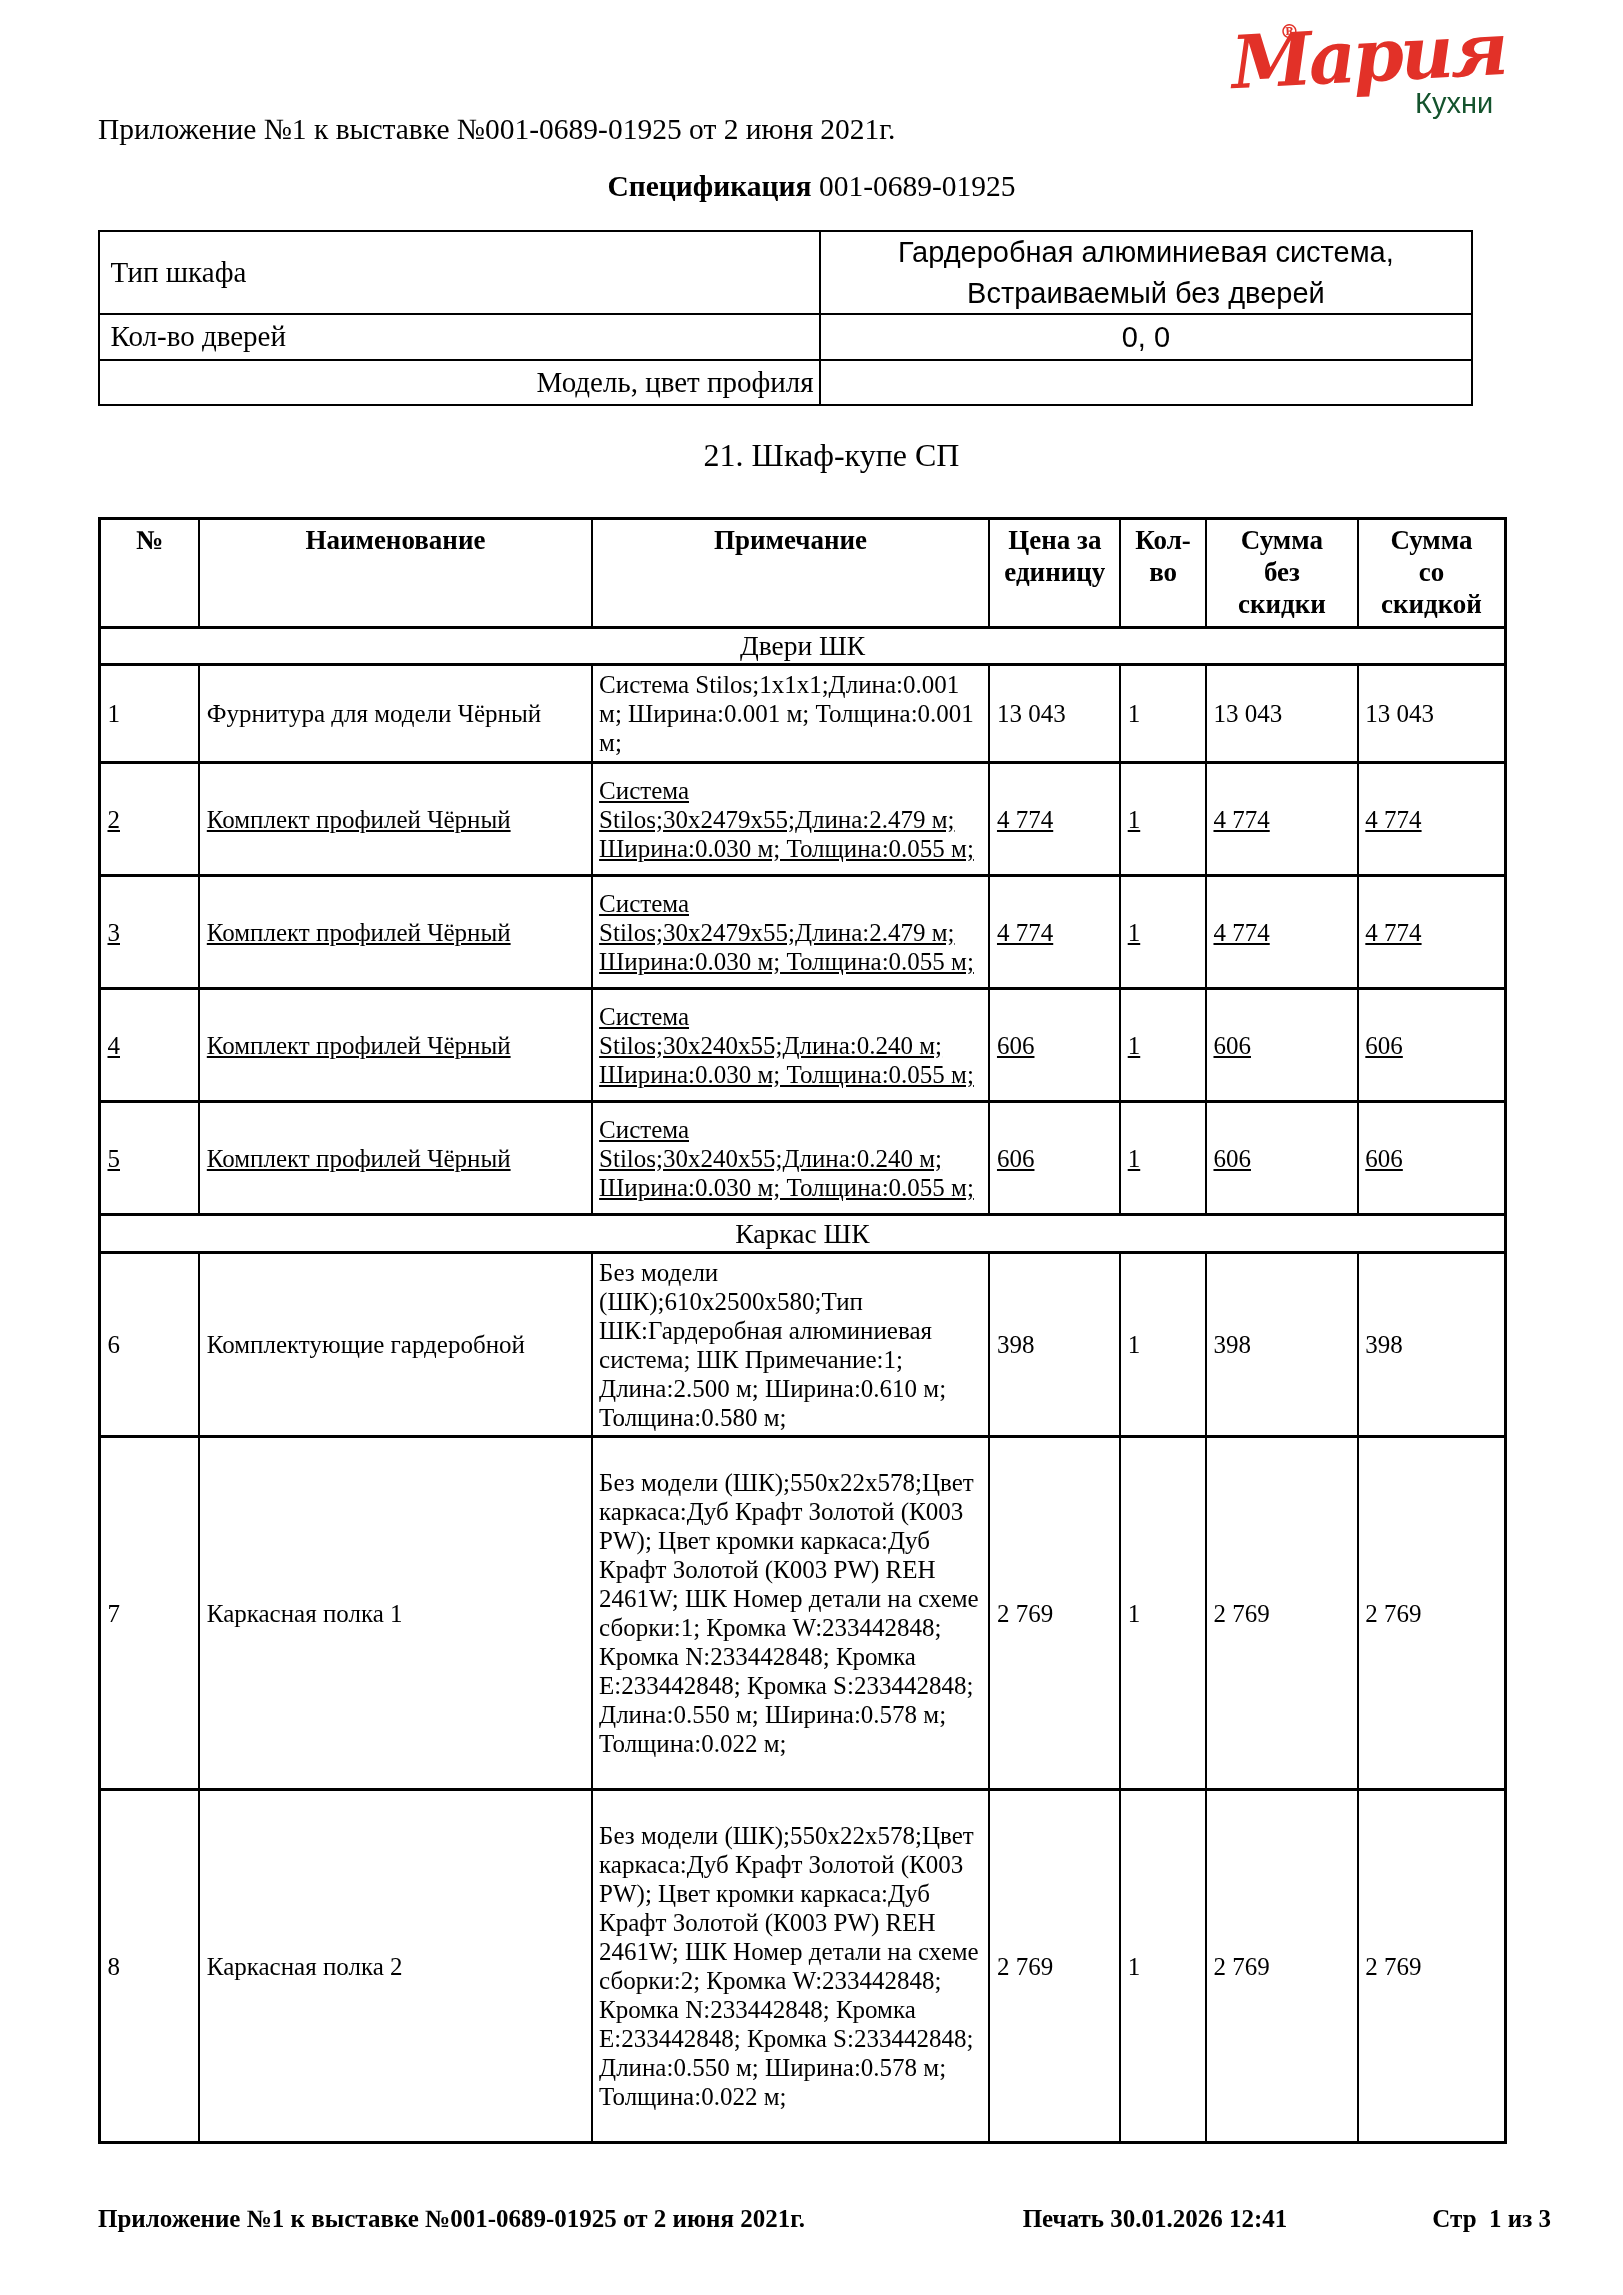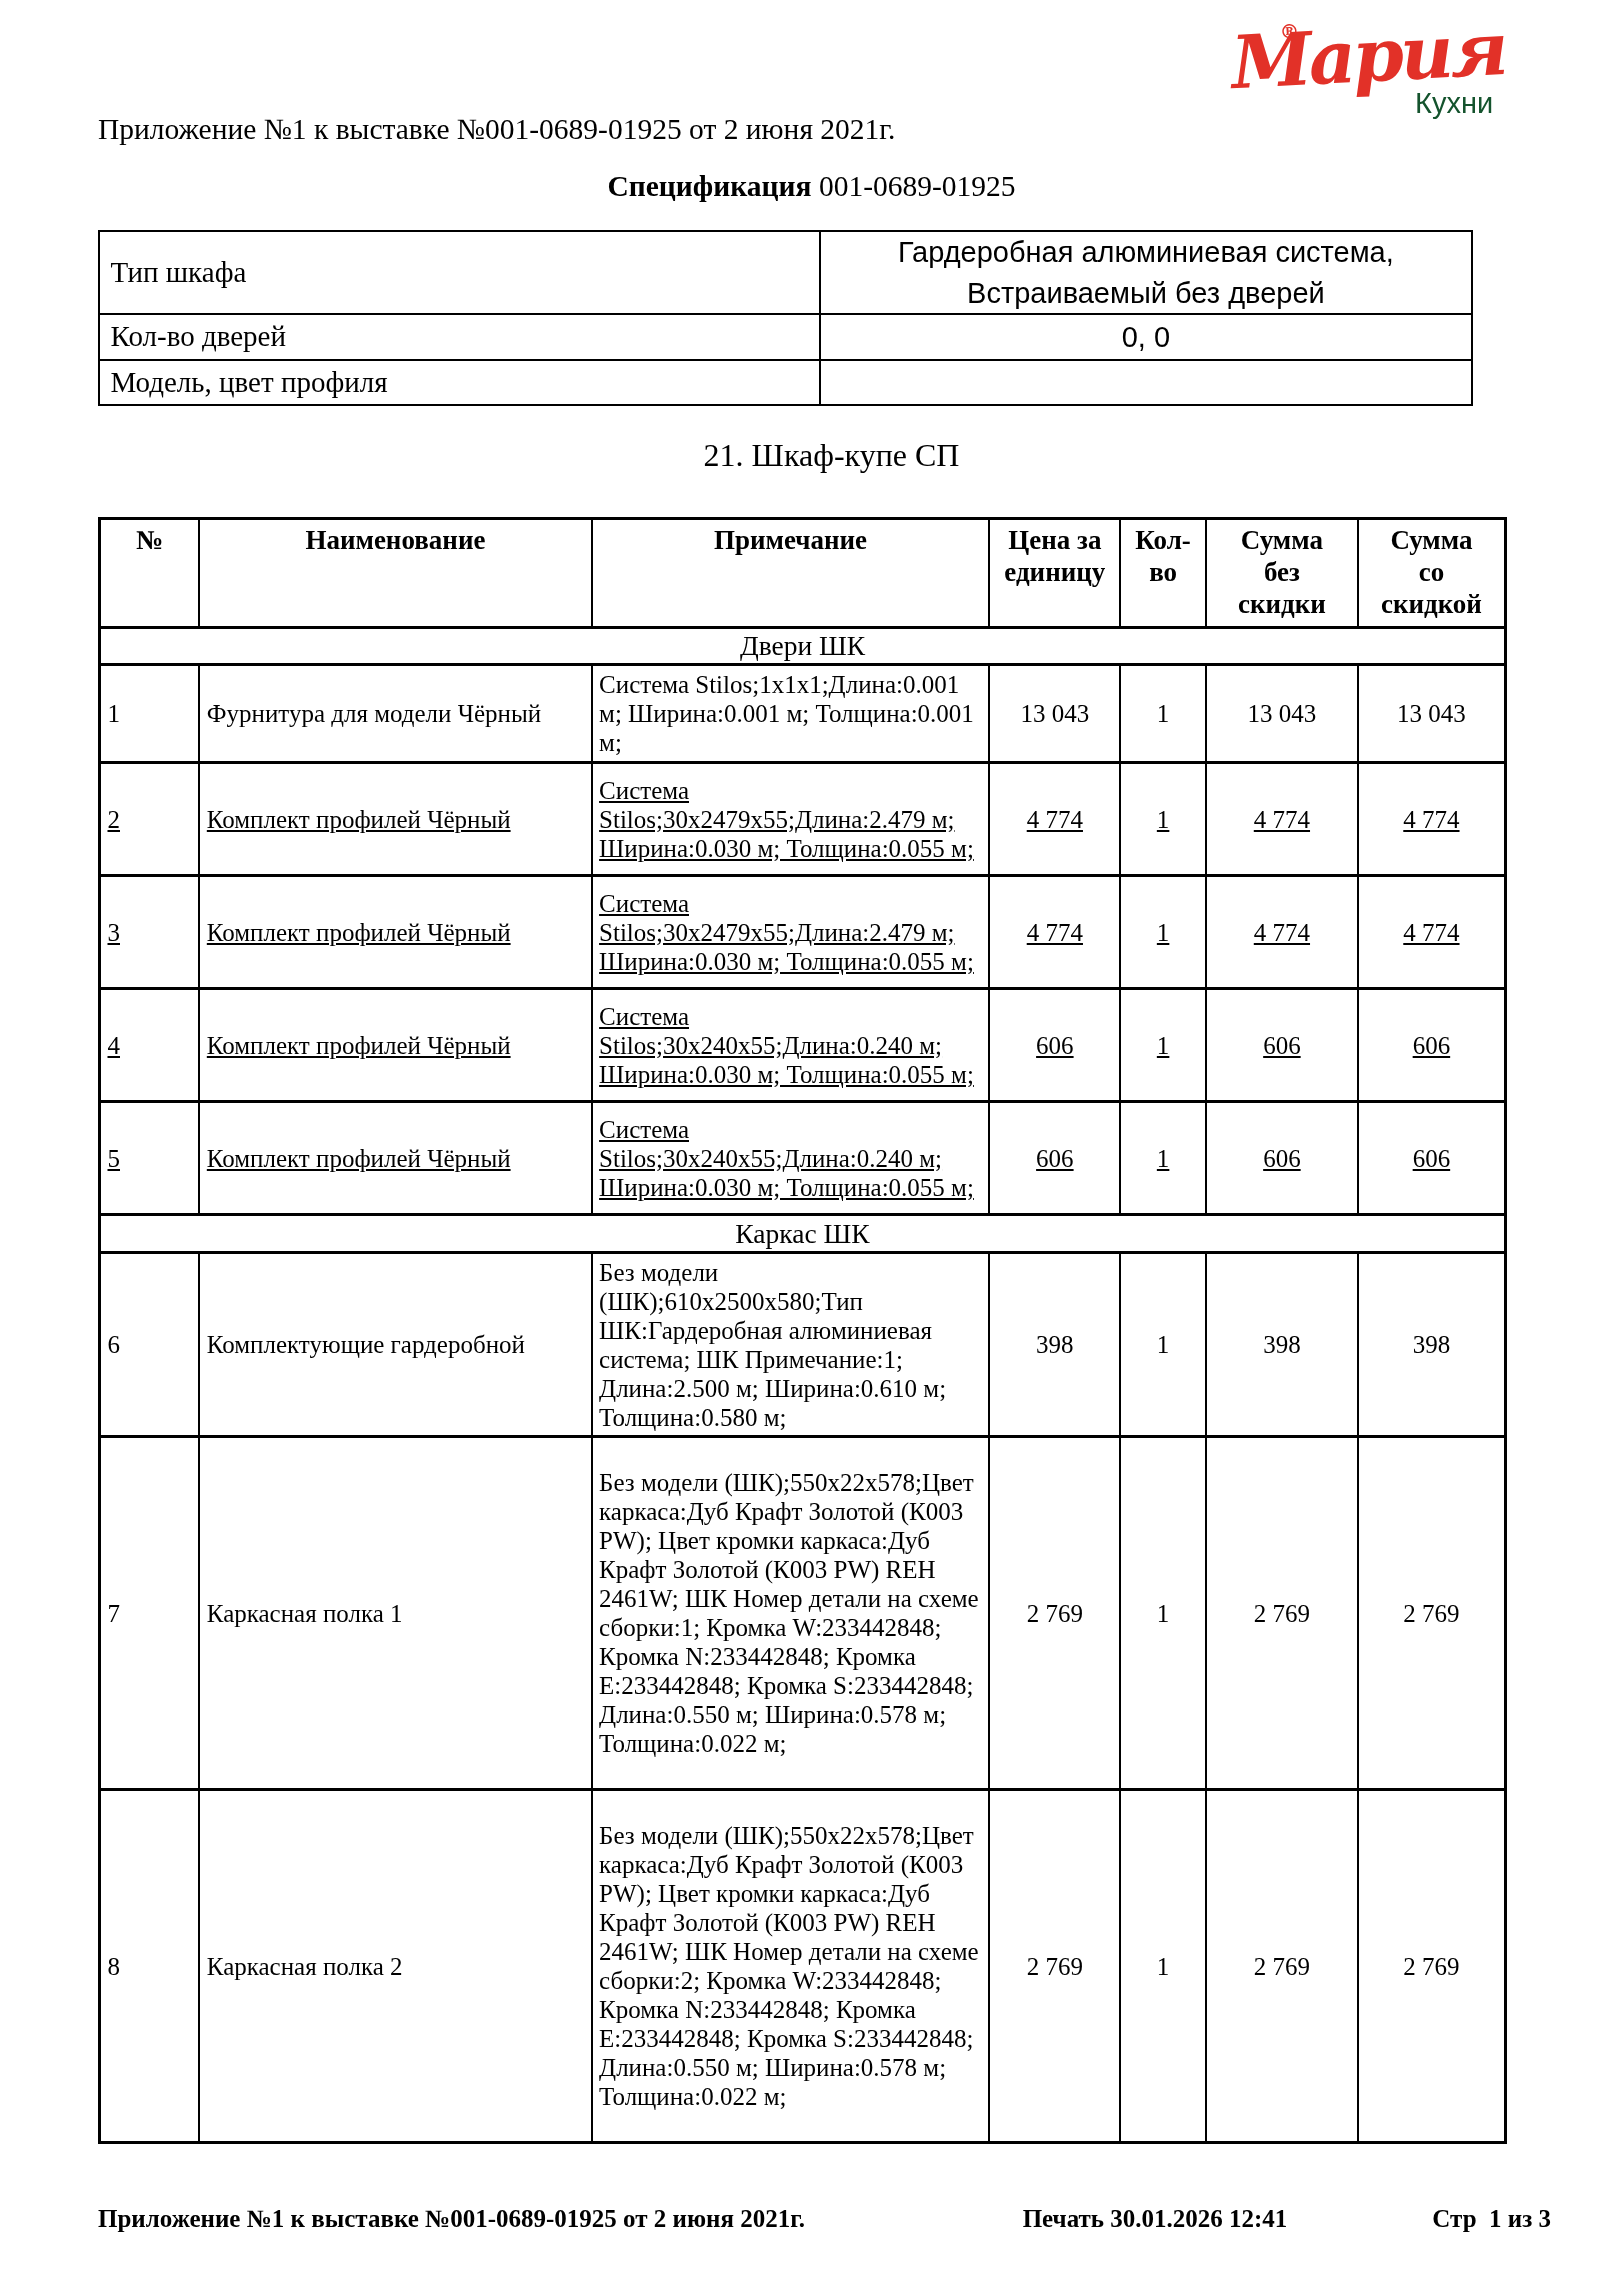--- a/index.html
+++ b/index.html
@@ -43,40 +43,40 @@
   .info-table { position: absolute; left: 98px; top: 230px; width: 1375px; border: 2.6px solid #000; }
   .info-table td { border: 2px solid #000; border-top-width: 2.6px; border-bottom-width: 2.6px; vertical-align: middle; }
   .info-label { width: 52.5%; font-size: 29px; padding: 5.2px 5.2px 5.2px 10.5px; text-align: left; }
   .info-value {
     font-family: "Liberation Sans", sans-serif;
     font-size: 29px; line-height: 1.4;
     text-align: center; white-space: pre-line;
   }
   .ir-1 td { height: 82px; }
   .ir-2 td { height: 42px; }
-  .ir-3 td { height: 34px; }
+  .ir-3 td { height: 34px; text-align: right; }
 
   
   .section-title { position: absolute; left: 0; top: 437px; width: 100%; text-align: center; font-weight: 400; font-size: 32px; margin-left: 20px; }
 
   
   .main-table { position: absolute; left: 98px; top: 517px; width: 1409px; border: 3.3px solid #000; }
   .main-table th, .main-table td { border: 2px solid #000; }
   .main-table tr { border-top: 3.3px solid #000; border-bottom: 3.3px solid #000; }
   .main-table th {
     font-size: 27px; font-weight: 700; line-height: 1.18;
     vertical-align: top; text-align: center;
     padding: 5.2px 2.6px; white-space: pre-line; height: 103px;
   }
   .main-table td { font-size: 25px; line-height: 1.16; vertical-align: middle; padding: 3.9px 6.5px; }
   .group-row td { font-weight: 400; font-size: 27.5px; text-align: center; height: 34px; padding: 1.3px; }
   .c-num  { text-align: left; padding-left: 9.2px; }
   .c-name { text-align: left; padding-left: 13px; padding-right: 5.2px; }
   .c-note { text-align: left; padding-left: 9.2px; padding-right: 5.2px; }
-  .c-money, .c-qty { text-align: center; }
+  .c-money, .c-qty { }
   .rh-1  td { height: 86px; }
   .rh-m  td { height: 113px; text-decoration: underline; }
   .rh-6  td { height: 169px; }
   .rh-xl td { height: 353px; }
 
   
   .footer { position: absolute; left: 98px; top: 2205px; width: 1453px; display: flex; align-items: baseline; font-size: 25px; font-weight: 700; }
   .f-left { flex: 1 1 auto; }
   .f-print { margin-right: 111px; }
   .f-page { white-space: pre; margin-left: 34px; }

